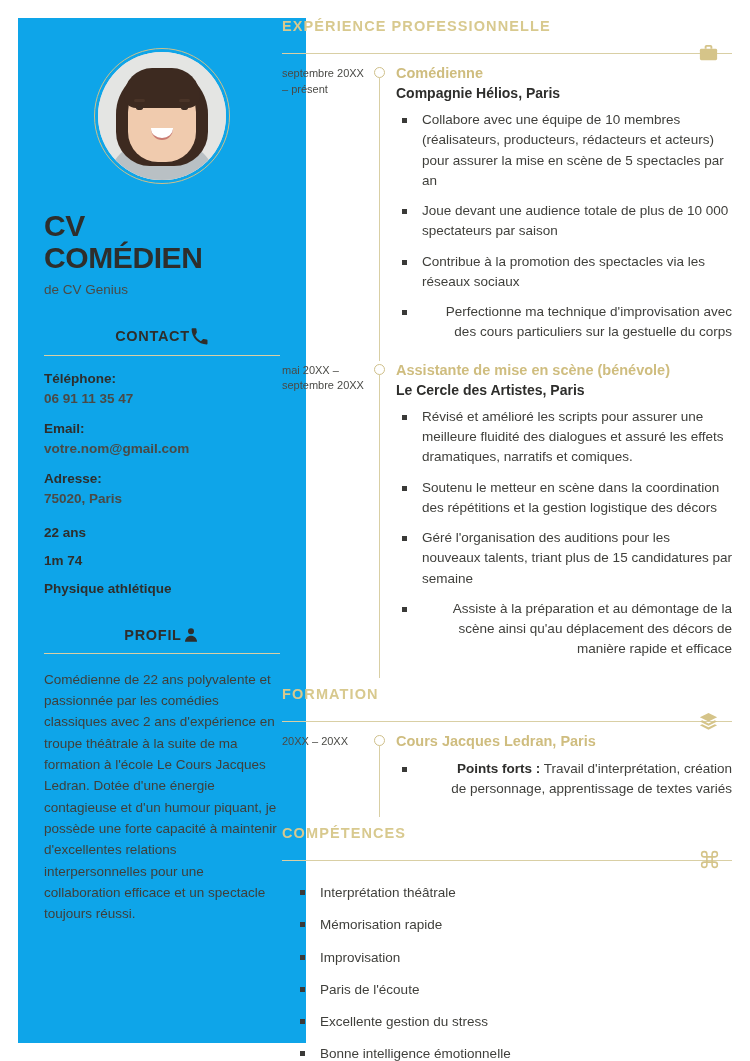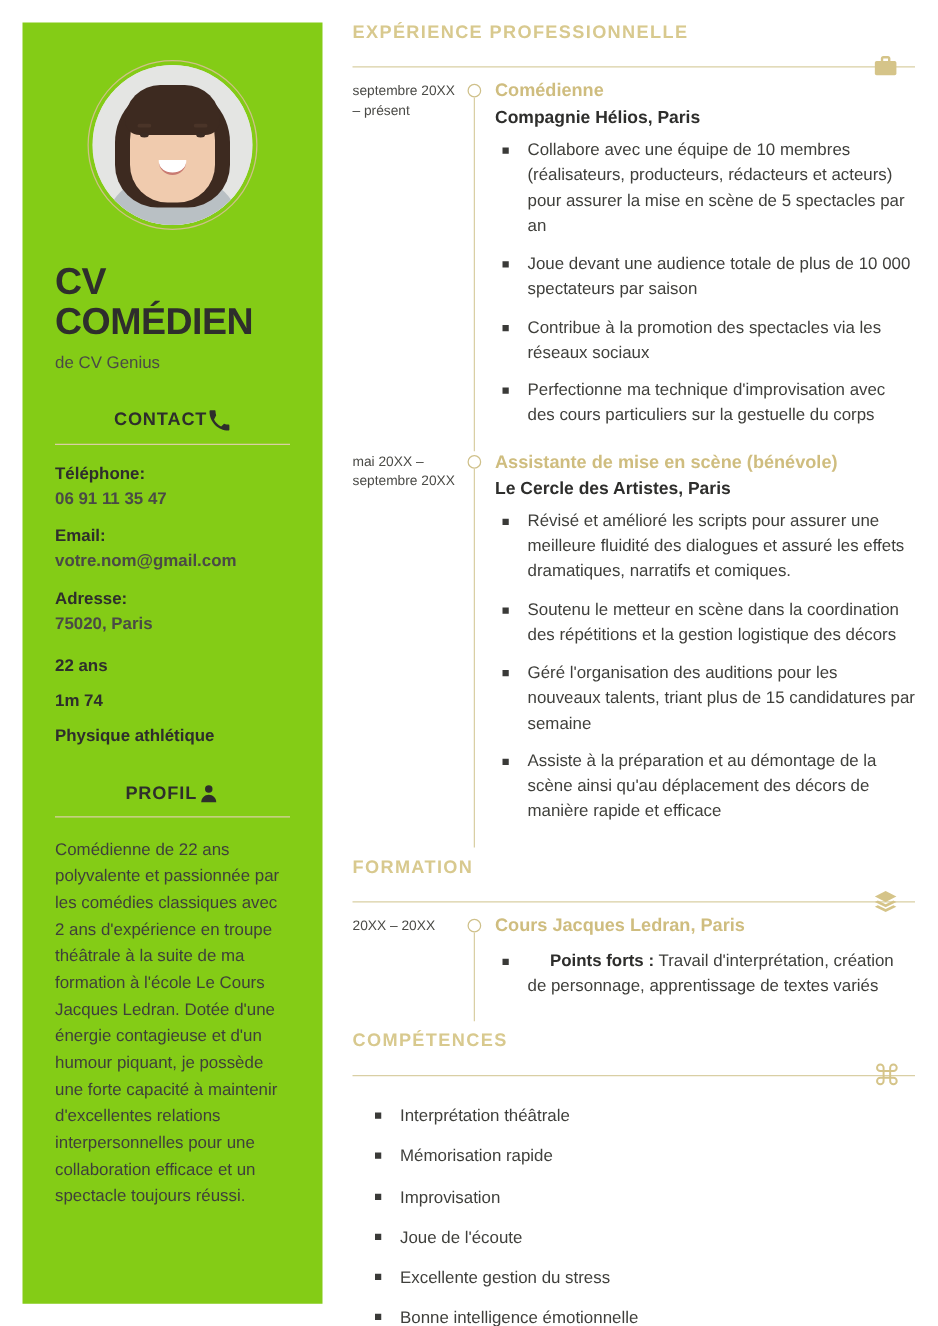--- a/index.html
+++ b/index.html
@@ -21,23 +21,23 @@
     width: 750px;
     height: 1061px;
     background: #ffffff;
   }
 
   
   .sidebar {
     position: absolute;
     left: 18px;
     top: 18px;
-    width: 240px;
+    width: 288px;
     height: 1025px;
-    background: #84cc16;
+    background: #0ea5e9;
     box-sizing: border-box;
     padding: 22px 26px 0 26px;
   }
 
   .photo-wrap {
     width: 136px;
     height: 136px;
     margin: 8px auto 0 auto;
     border-radius: 50%;
     border: 1.5px solid #cfc08a;
@@ -242,21 +242,21 @@
     padding: 0;
   }
   ul.bullets li {
     position: relative;
     padding-left: 26px;
     font-size: 13.5px;
     line-height: 1.5;
     color: #3f3f3b;
     margin-bottom: 10px;
   }
-  ul.bullets li:last-child { margin-bottom: 0; }
+  ul.bullets li:last-child { margin-bottom: 0; text-align: right; }
   ul.bullets li::before {
     content: "";
     position: absolute;
     left: 6px;
     top: 8px;
     width: 5px;
     height: 5px;
     background: #3a3a38;
   }
   .bullet-strong { font-weight: bold; color: #2e2e2c; padding-left: 18px; }
@@ -454,20 +454,20 @@
               <path d="M9 6a3 3 0 1 0-3 3h12a3 3 0 1 0-3-3v12a3 3 0 1 0 3-3H6a3 3 0 1 0 3 3V6z"></path>
             </svg>
           </span>
         </div>
       </div>
 
       <ul class="skills-list">
         <li>Interprétation théâtrale</li>
         <li>Mémorisation rapide</li>
         <li>Improvisation</li>
-        <li>Joue de l'écoute</li>
+        <li>Paris de l'écoute</li>
         <li>Excellente gestion du stress</li>
         <li>Bonne intelligence émotionnelle</li>
       </ul>
     </section>
 
   </main>
 </div>
 
 </body></html>

